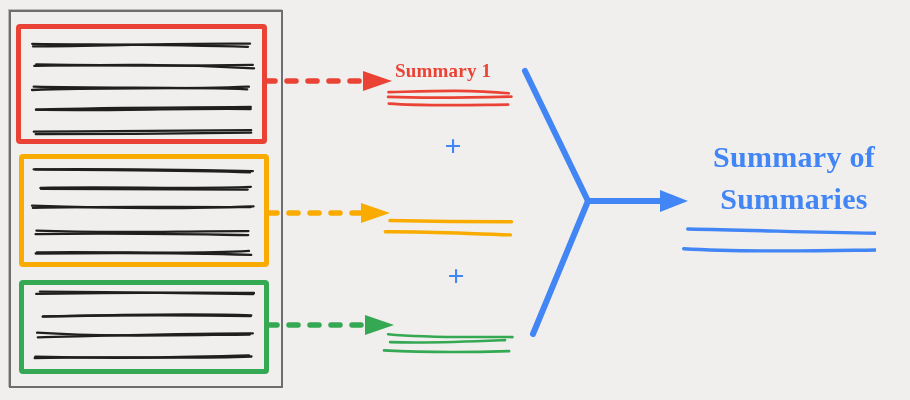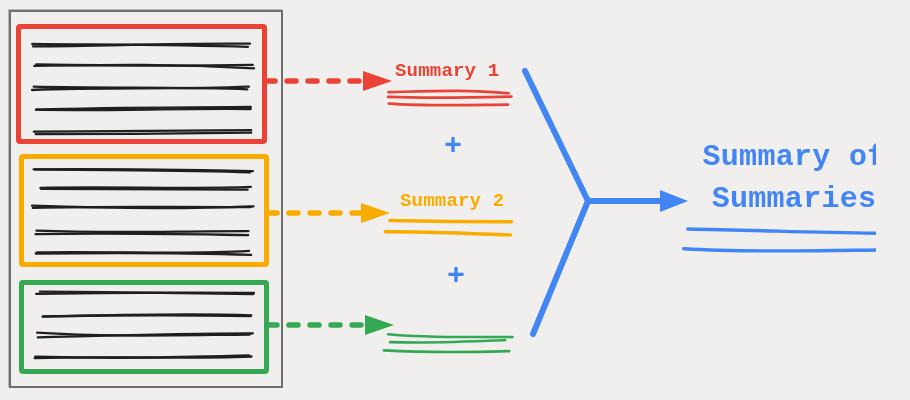--- a/index.html
+++ b/index.html
@@ -1,18 +1,18 @@
 <!DOCTYPE html>
 <html><head>
 <meta charset="utf-8">
 <style>
   html,body{margin:0;padding:0;background:#f0efed;}
   .canvas{
     position:relative;width:876px;height:400px;background:#f0efed;
-    font-family:Liberation Mono, monospace;overflow:hidden;
+    font-family:Liberation Serif, serif;overflow:hidden;
   }
   .doc-panel{
     position:absolute;left:9px;top:10px;width:274px;height:378px;
     border:2px solid #6e6e6e;box-sizing:border-box;background:transparent;
     box-shadow:-1px -1px 0 #b9b9b9;
   }
   .sec{position:absolute;box-sizing:border-box;border-radius:4px;}
   .sec-red{left:16px;top:24px;width:251px;height:120px;border:5px solid #EA4335;}
   .sec-orange{left:19px;top:154px;width:250px;height:113px;border:5px solid #F9AB00;}
   .sec-green{left:19px;top:280px;width:250px;height:94px;border:5px solid #34A853;}
@@ -111,17 +111,16 @@
     <g>
       <path d="M525 71 L588 201" stroke="#4285F4" stroke-width="6" stroke-linecap="round" fill="none"></path>
       <path d="M533 334 L588 201" stroke="#4285F4" stroke-width="6" stroke-linecap="round" fill="none"></path>
       <path d="M588 201 H662" stroke="#4285F4" stroke-width="6" stroke-linecap="butt" fill="none"></path>
       <polygon points="660,190 688,201 660,212" fill="#4285F4"></polygon>
     </g>
   </svg>
 
   <div class="lbl lbl-red">Summary 1</div>
   <div class="plus plus-1">+</div>
-  <div class="lbl lbl-orange">Summary 2</div>
   <div class="plus plus-2">+</div>
   <div class="result-title">Summary of Summaries</div>
 
 </div>
 
 </body></html>

